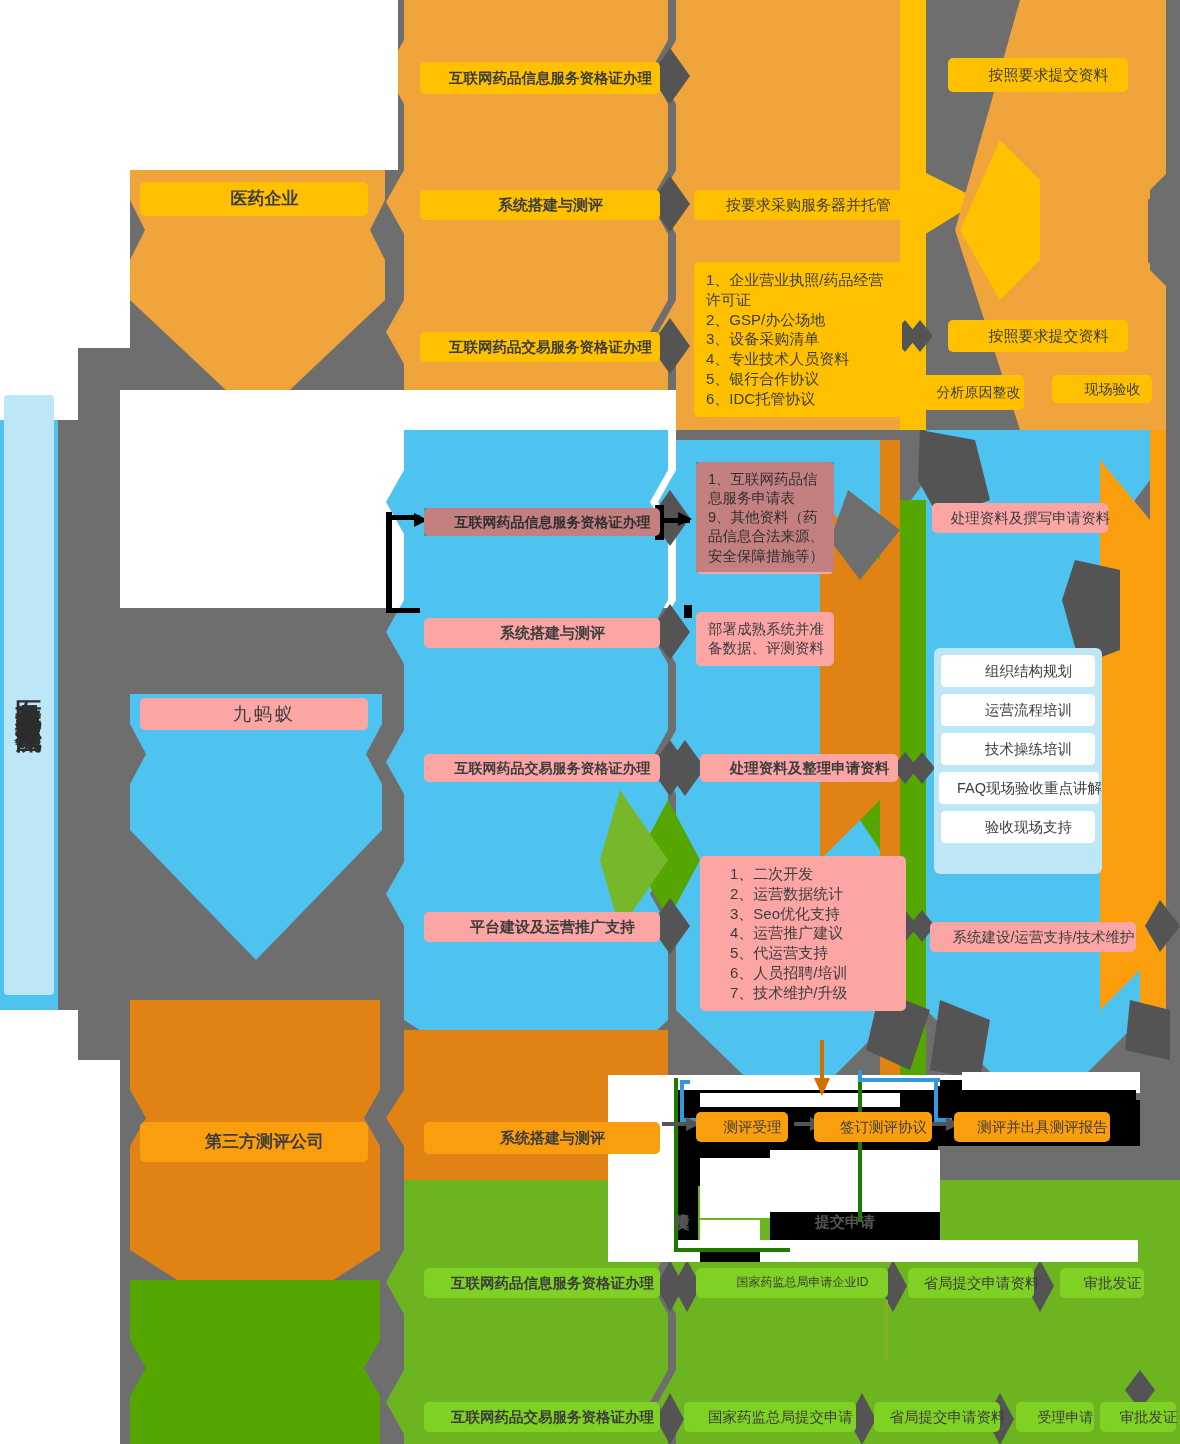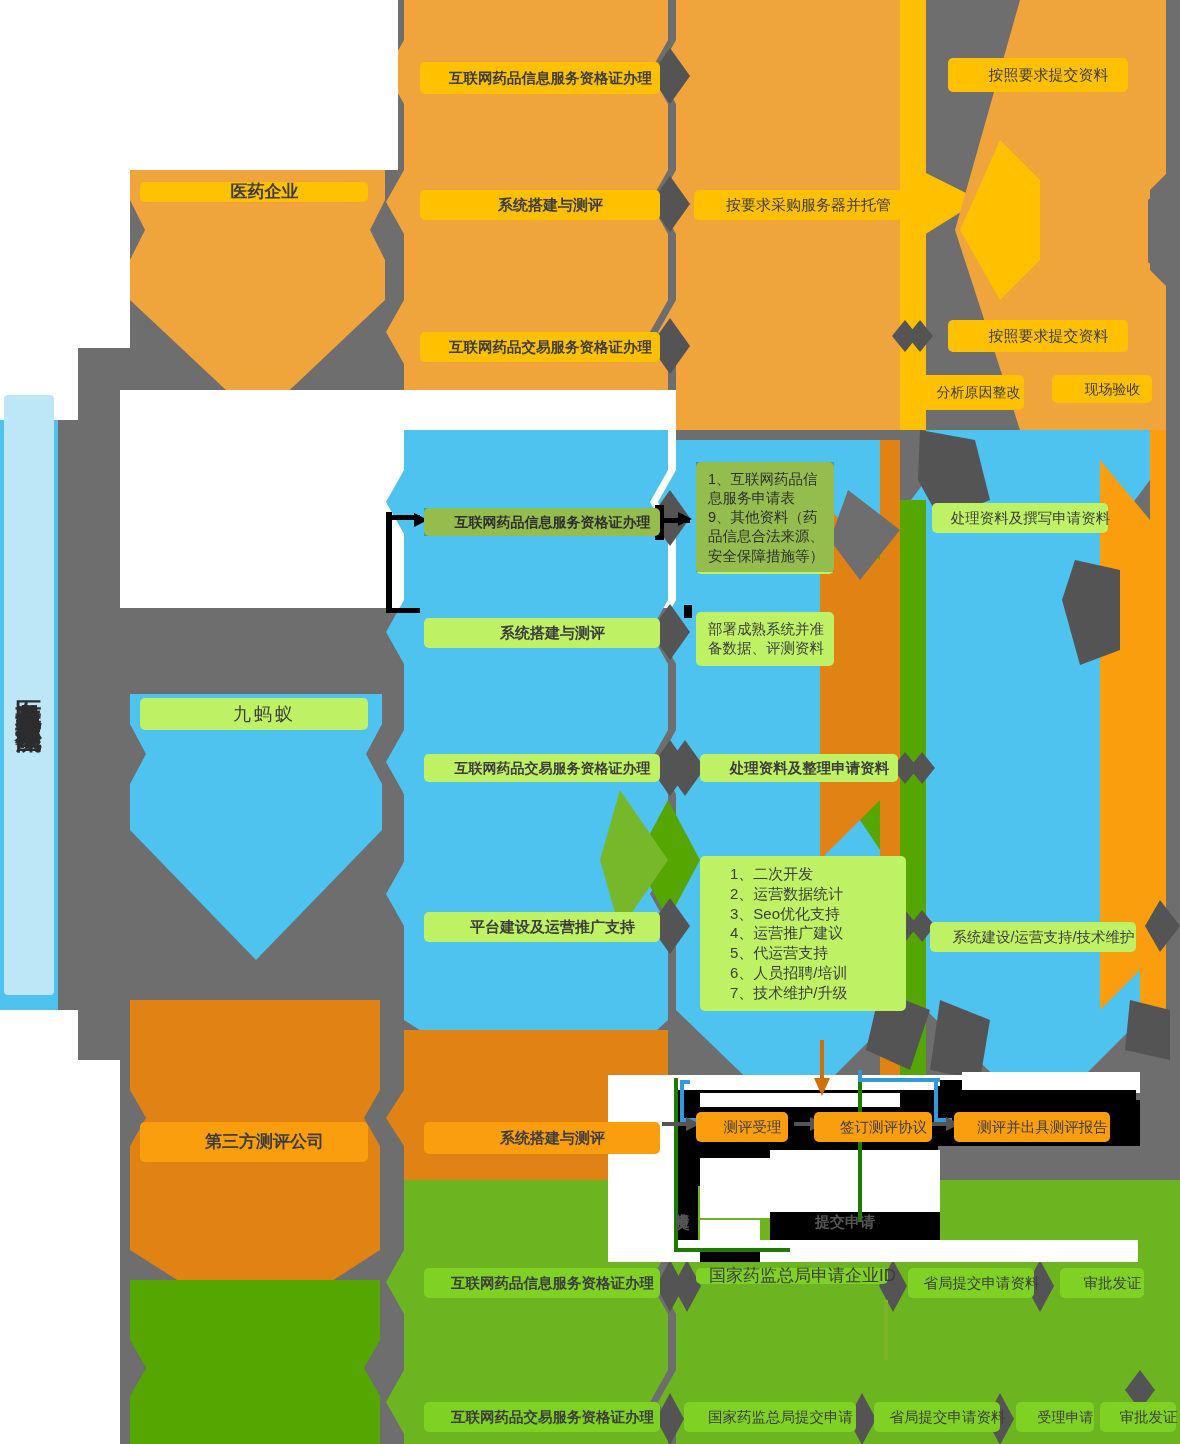--- a/index.html
+++ b/index.html
@@ -18,21 +18,21 @@
     text-align:center;
     border-radius:5px;
     color:#404040;
     font-weight:bold;
     line-height:1.15;
     white-space:nowrap;
     padding-left:21px;
   }
 
   .yel  { background:#FFC000; color:#3d3d3d; }
-  .blu  { background:#bef264; color:#3d3d3d; }
+  .blu  { background:#fca5a5; color:#3d3d3d; }
   .org  { background:#FA9E0E; color:#3d3d3d; }
   .grn  { background:#7FD124; color:#3d3d3d; }
   .wht  { background:#ffffff; color:#3d3d3d; border:1.6px solid #BDE6F7; }
 
   .listbox {
     position:absolute; border-radius:5px;
     padding:8px 10px 8px 12px;
     font-weight:normal; line-height:1.32;
     color:#3d3d3d;
     text-align:left;
@@ -234,33 +234,42 @@
     <path d="M386,518 H392 V612 H386 Z" fill="#000000"></path>
     <path d="M386,608 H420 V613 H386 Z" fill="#000000"></path>
     <path d="M660,518 H690 V523 H660 Z" fill="#000000"></path>
     <path d="M678,512 L692,519 L678,526 Z" fill="#000000"></path>
     <path d="M655,505 H664 V540 H655 Z" fill="#000000"></path>
     <path d="M684,605 H692 V618 H684 Z" fill="#000000"></path>
   </svg>
 
   <div class="vtitle" style="left:4px; top:395px; width:50px; height:600px; font-size:26px;">医药电子商务平台建设办证流程图</div>
 
-  <div class="pill yel" style="left:140px; top:182px; width:228px; height:20px; font-size:17px;">医药企业</div>
+  <div class="pill yel" style="left:140px; top:182px; width:228px; height:34px; font-size:17px;">医药企业</div>
 
   <div class="pill yel" style="left:420px; top:62px; width:240px; height:32px; font-size:14.5px;">互联网药品信息服务资格证办理</div>
 
 
   <div class="pill yel" style="left:948px; top:58px; width:180px; height:34px; font-size:15px; font-weight:normal;">按照要求提交资料</div>
 
   <div class="pill yel" style="left:420px; top:190px; width:240px; height:30px; font-size:15px;">系统搭建与测评</div>
 
   <div class="pill yel" style="left:694px; top:190px; width:208px; height:30px; font-size:15px; font-weight:normal;">按要求采购服务器并托管</div>
 
   <div class="pill yel" style="left:420px; top:332px; width:240px; height:30px; font-size:14.5px;">互联网药品交易服务资格证办理</div>
 
+  <div class="listbox yel" style="left:694px; top:262px; width:208px; font-size:15px;">
+    <div>1、企业营业执照/药品经营</div>
+    <div>许可证</div>
+    <div>2、GSP/办公场地</div>
+    <div>3、设备采购清单</div>
+    <div>4、专业技术人员资料</div>
+    <div>5、银行合作协议</div>
+    <div>6、IDC托管协议</div>
+  </div>
 
   <div class="pill yel" style="left:948px; top:320px; width:180px; height:32px; font-size:15px; font-weight:normal;">按照要求提交资料</div>
 
   <div class="pill yel" style="left:912px; top:375px; width:112px; height:35px; font-size:14px; font-weight:normal;">分析原因整改</div>
 
   <div class="pill yel" style="left:1052px; top:375px; width:100px; height:28px; font-size:14px; font-weight:normal;">现场验收</div>
 
   <div class="pill blu" style="left:140px; top:698px; width:228px; height:32px; font-size:18px; font-weight:normal; letter-spacing:3px;">九蚂蚁</div>
 
   <div class="pill blu" style="left:424px; top:508px; width:236px; height:28px; font-size:14px;">互联网药品信息服务资格证办理</div>
@@ -277,20 +286,28 @@
 
   <div class="pill blu" style="left:932px; top:503px; width:176px; height:30px; font-size:14.5px; font-weight:normal;">处理资料及撰写申请资料</div>
 
   <div class="pill blu" style="left:424px; top:618px; width:236px; height:30px; font-size:15px;">系统搭建与测评</div>
 
   <div class="listbox blu" style="left:696px; top:612px; width:138px; font-size:14.5px;">
     <div>部署成熟系统并准</div>
     <div>备数据、评测资料</div>
   </div>
 
+  <div style="position:absolute; left:934px; top:648px; width:168px; height:226px;
+              background:#BDE6F7; border-radius:6px; padding:6px;">
+    <div class="pill wht" style="position:relative; left:0; top:0; width:156px; height:34px; margin-bottom:5px; font-size:14.5px; font-weight:normal;">组织结构规划</div>
+    <div class="pill wht" style="position:relative; left:0; top:0; width:156px; height:34px; margin-bottom:5px; font-size:14.5px; font-weight:normal;">运营流程培训</div>
+    <div class="pill wht" style="position:relative; left:0; top:0; width:156px; height:34px; margin-bottom:5px; font-size:14.5px; font-weight:normal;">技术操练培训</div>
+    <div class="pill wht" style="position:relative; left:-2px; top:0; width:162px; height:34px; margin-bottom:5px; font-size:14.5px; font-weight:normal;">FAQ现场验收重点讲解</div>
+    <div class="pill wht" style="position:relative; left:0; top:0; width:156px; height:34px; font-size:14.5px; font-weight:normal;">验收现场支持</div>
+  </div>
 
   <div class="pill blu" style="left:424px; top:754px; width:236px; height:28px; font-size:14px;">互联网药品交易服务资格证办理</div>
 
   <div class="pill blu" style="left:700px; top:754px; width:198px; height:28px; font-size:14.5px;">处理资料及整理申请资料</div>
 
   <div class="pill blu" style="left:424px; top:912px; width:236px; height:30px; font-size:15px;">平台建设及运营推广支持</div>
 
   <div class="listbox blu" style="left:700px; top:856px; width:206px; font-size:15px; padding-left:30px;">
     <div>1、二次开发</div>
     <div>2、运营数据统计</div>
@@ -313,21 +330,21 @@
 
   <div class="pill org" style="left:954px; top:1112px; width:156px; height:30px; font-size:14.5px; font-weight:normal;">测评并出具测评报告</div>
 
   <div class="connlabel vert" style="left:672px; top:1160px; width:22px; height:86px; font-size:14px;">提交申请</div>
 
   <div class="connlabel" style="left:790px; top:1208px; width:110px; height:28px; font-size:15px;">提交申请</div>
 
 
   <div class="pill grn" style="left:424px; top:1268px; width:236px; height:30px; font-size:14.5px;">互联网药品信息服务资格证办理</div>
 
-  <div class="pill grn" style="left:696px; top:1268px; width:192px; height:16px; font-size:17px; font-weight:normal;">国家药监总局申请企业ID</div>
+  <div class="pill grn" style="left:696px; top:1268px; width:192px; height:30px; font-size:12px; font-weight:normal;">国家药监总局申请企业ID</div>
 
   <div class="pill grn" style="left:908px; top:1268px; width:126px; height:30px; font-size:14.5px; font-weight:normal;">省局提交申请资料</div>
 
   <div class="pill grn" style="left:1060px; top:1268px; width:84px; height:30px; font-size:14.5px; font-weight:normal;">审批发证</div>
 
   <div class="pill grn" style="left:424px; top:1402px; width:236px; height:30px; font-size:14.5px;">互联网药品交易服务资格证办理</div>
 
   <div class="pill grn" style="left:684px; top:1402px; width:172px; height:30px; font-size:14.5px; font-weight:normal;">国家药监总局提交申请</div>
 
   <div class="pill grn" style="left:874px; top:1402px; width:126px; height:30px; font-size:14.5px; font-weight:normal;">省局提交申请资料</div>

